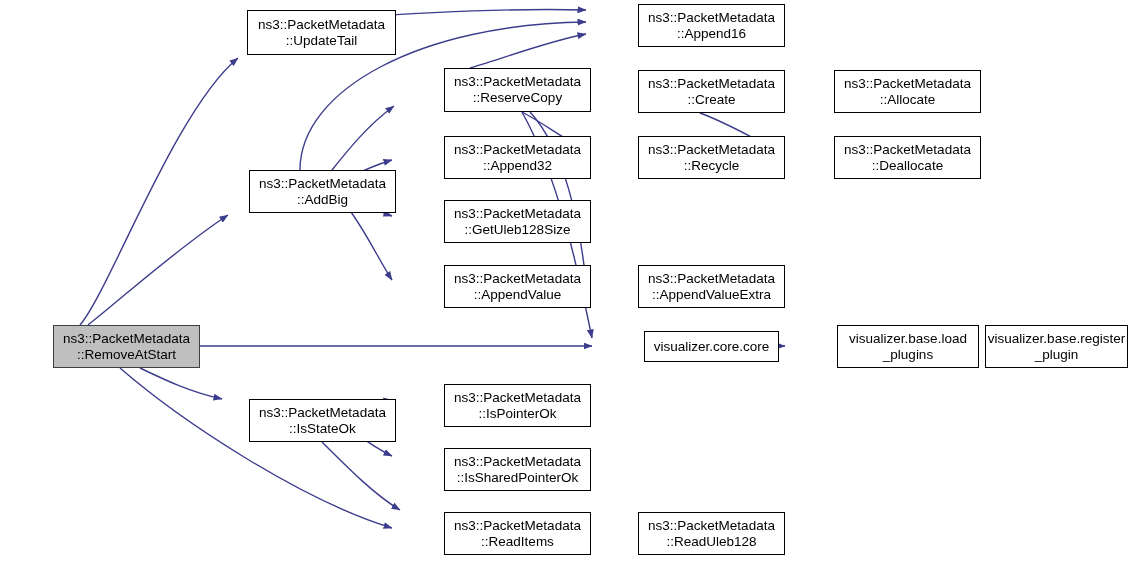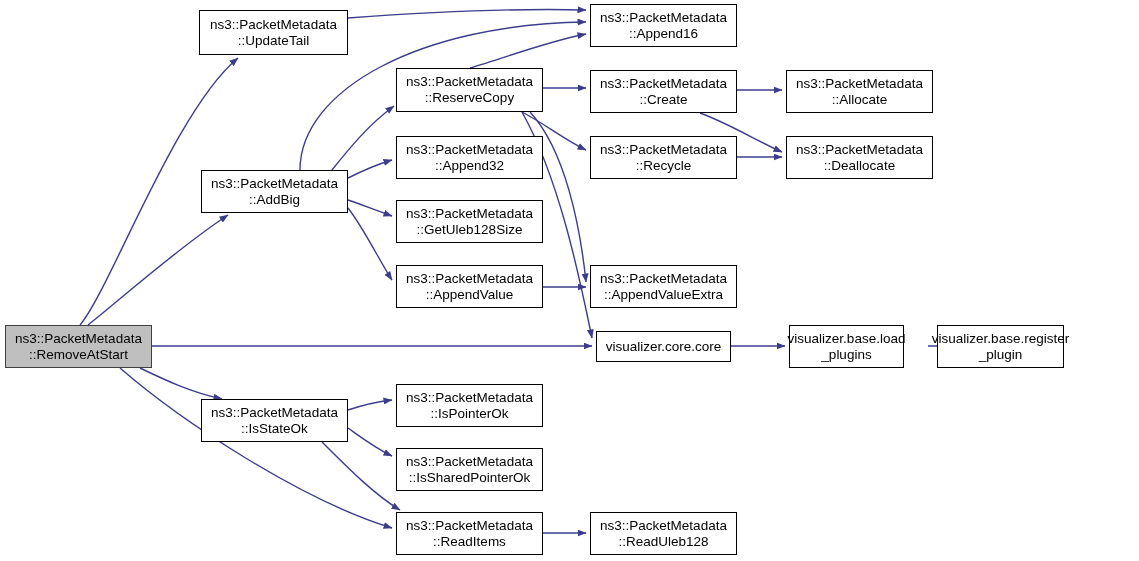--- a/index.html
+++ b/index.html
@@ -31,20 +31,21 @@
     display: flex;
     align-items: center;
     justify-content: center;
     text-align: center;
     color: #000000;
     font-size: 13.5px;
     line-height: 16px;
     letter-spacing: 0px;
     white-space: pre-line;
     z-index: 2;
+    margin-left: 48px;
   }
   .node.current {
     background: #bfbfbf;
     border: 1px solid #404040;
   }
   .node .label {
     display: block;
     padding: 0 2px;
   }
 </style>
@@ -108,23 +109,23 @@
 ::AddBig</span></div>
       <div class="node" style="left: 396px; top: 200px; width: 147px; height: 43px;"><span class="label">ns3::PacketMetadata
 ::GetUleb128Size</span></div>
       <div class="node" style="left: 396px; top: 265px; width: 147px; height: 43px;"><span class="label">ns3::PacketMetadata
 ::AppendValue</span></div>
       <div class="node" style="left: 590px; top: 265px; width: 147px; height: 43px;"><span class="label">ns3::PacketMetadata
 ::AppendValueExtra</span></div>
       <div class="node current" style="left: 5px; top: 325px; width: 147px; height: 43px;"><span class="label">ns3::PacketMetadata
 ::RemoveAtStart</span></div>
       <div class="node" style="left: 596px; top: 331px; width: 135px; height: 31px;"><span class="label">visualizer.core.core</span></div>
-      <div class="node" style="left: 789px; top: 325px; width: 115px; height: 43px;"><span class="label">visualizer.base.load
+      <div class="node" style="left: 789px; top: 325px; width: 142px; height: 43px;"><span class="label">visualizer.base.load
 _plugins</span></div>
-      <div class="node" style="left: 937px; top: 325px; width: 127px; height: 43px;"><span class="label">visualizer.base.register
+      <div class="node" style="left: 937px; top: 325px; width: 143px; height: 43px;"><span class="label">visualizer.base.register
 _plugin</span></div>
       <div class="node" style="left: 396px; top: 384px; width: 147px; height: 43px;"><span class="label">ns3::PacketMetadata
 ::IsPointerOk</span></div>
       <div class="node" style="left: 201px; top: 399px; width: 147px; height: 43px;"><span class="label">ns3::PacketMetadata
 ::IsStateOk</span></div>
       <div class="node" style="left: 396px; top: 448px; width: 147px; height: 43px;"><span class="label">ns3::PacketMetadata
 ::IsSharedPointerOk</span></div>
       <div class="node" style="left: 396px; top: 512px; width: 147px; height: 43px;"><span class="label">ns3::PacketMetadata
 ::ReadItems</span></div>
       <div class="node" style="left: 590px; top: 512px; width: 147px; height: 43px;"><span class="label">ns3::PacketMetadata

